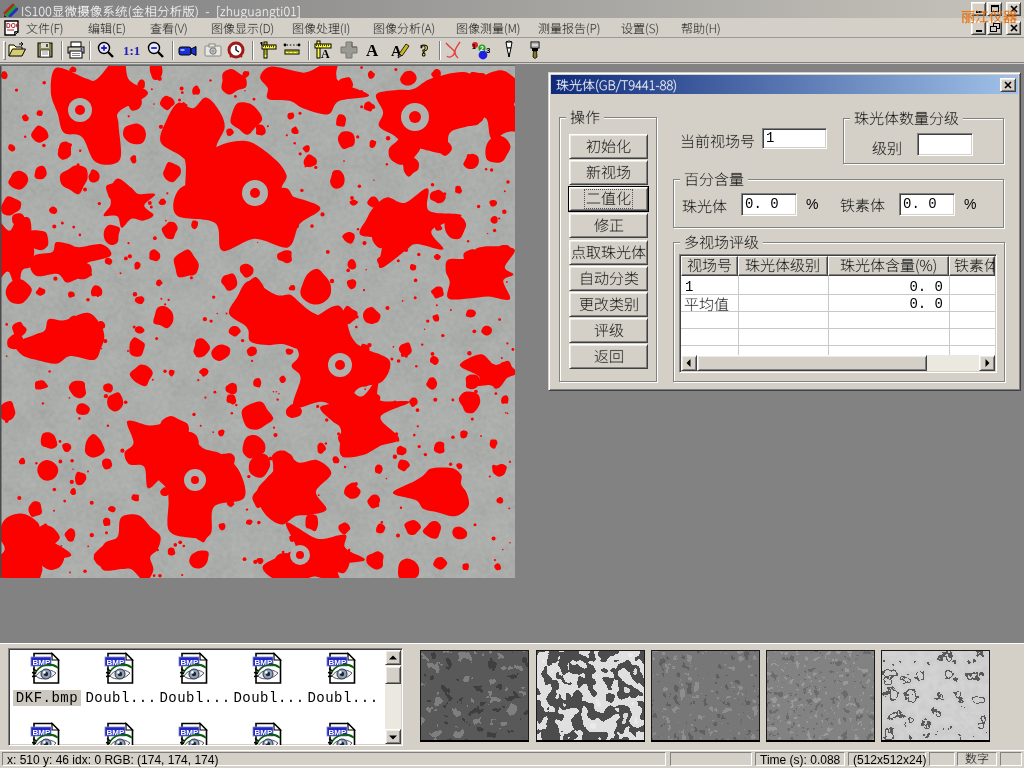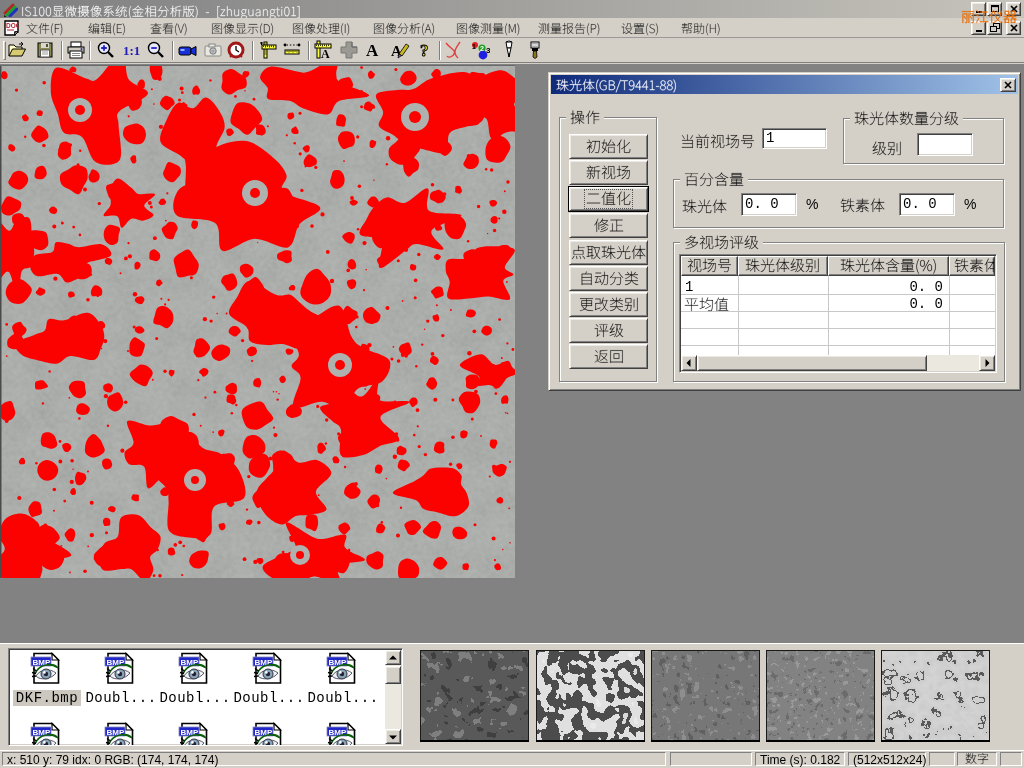--- a/index.html
+++ b/index.html
@@ -1473,23 +1473,23 @@
           <feFuncB type="discrete" tableValues="0.83 0.83 0.83 0.82 0.81 0.80 0.35 0.81 0.82 0.82 0.83 0.83 0.84 0.84 0.84 0.84"></feFuncB>
         </feComponentTransfer>
       </filter>
     </defs>
     <rect width="109" height="92" fill="#cbcbc9"></rect>
     <rect width="109" height="92" filter="url(#f5)"></rect>
     <rect x="0.5" y="0.5" width="108" height="91" fill="none" stroke="#1a1a1a"></rect>
     <rect x="0" y="90" width="109" height="2" fill="#000"></rect>
   </svg>
 <div class="abs" style="left:0;top:750px;width:1024px;height:18px;background:#d4d0c8;border-top:1px solid #fff"></div>
-<div class="abs" style="left:2px;top:752px;width:664px;height:14px;border:1px solid;border-color:#808080 #fff #fff #808080;line-height:12px"><span style="position:relative;top:0px;left:4px;font-size:12px;color:#000;white-space:nowrap">x: 510 y: 79  idx: 0  RGB: (174, 174, 174)</span></div>
+<div class="abs" style="left:2px;top:752px;width:664px;height:14px;border:1px solid;border-color:#808080 #fff #fff #808080;line-height:12px"><span style="position:relative;top:0px;left:4px;font-size:12px;color:#000;white-space:nowrap">x: 510 y: 46  idx: 0  RGB: (174, 174, 174)</span></div>
 <div class="abs" style="left:670px;top:752px;width:82px;height:14px;border:1px solid;border-color:#808080 #fff #fff #808080;line-height:12px"></div>
-<div class="abs" style="left:755px;top:752px;width:90px;height:14px;border:1px solid;border-color:#808080 #fff #fff #808080;line-height:12px"><span style="position:relative;top:0px;left:4px;font-size:12px;color:#000;white-space:nowrap">Time (s): 0.182</span></div>
+<div class="abs" style="left:755px;top:752px;width:90px;height:14px;border:1px solid;border-color:#808080 #fff #fff #808080;line-height:12px"><span style="position:relative;top:0px;left:4px;font-size:12px;color:#000;white-space:nowrap">Time (s): 0.088</span></div>
 <div class="abs" style="left:848px;top:752px;width:78px;height:14px;border:1px solid;border-color:#808080 #fff #fff #808080;line-height:12px"><span style="position:relative;top:0px;left:4px;font-size:12px;color:#000;white-space:nowrap">(512x512x24)</span></div>
 <div class="abs" style="left:929px;top:752px;width:26px;height:14px;border:1px solid;border-color:#808080 #fff #fff #808080;line-height:12px"></div>
 <div class="abs" style="left:957px;top:752px;width:40px;height:14px;border:1px solid;border-color:#808080 #fff #fff #808080;display:flex;align-items:center;justify-content:center">
     <svg class="tr" width="24" height="16" fill="#000" stroke="#000" stroke-width="10">
       <use href="#gr6570" transform="matrix(0.0120,0,0,-0.0120,0.0,12)"></use>
       <use href="#gr5b57" transform="matrix(0.0120,0,0,-0.0120,12.0,12)"></use>
     </svg>
   </div>
 <div class="abs" style="left:1000px;top:752px;width:22px;height:14px;border:1px solid;border-color:#808080 #fff #fff #808080;line-height:12px"></div>
 <div class="abs" style="left:961px;top:8px;z-index:50">

